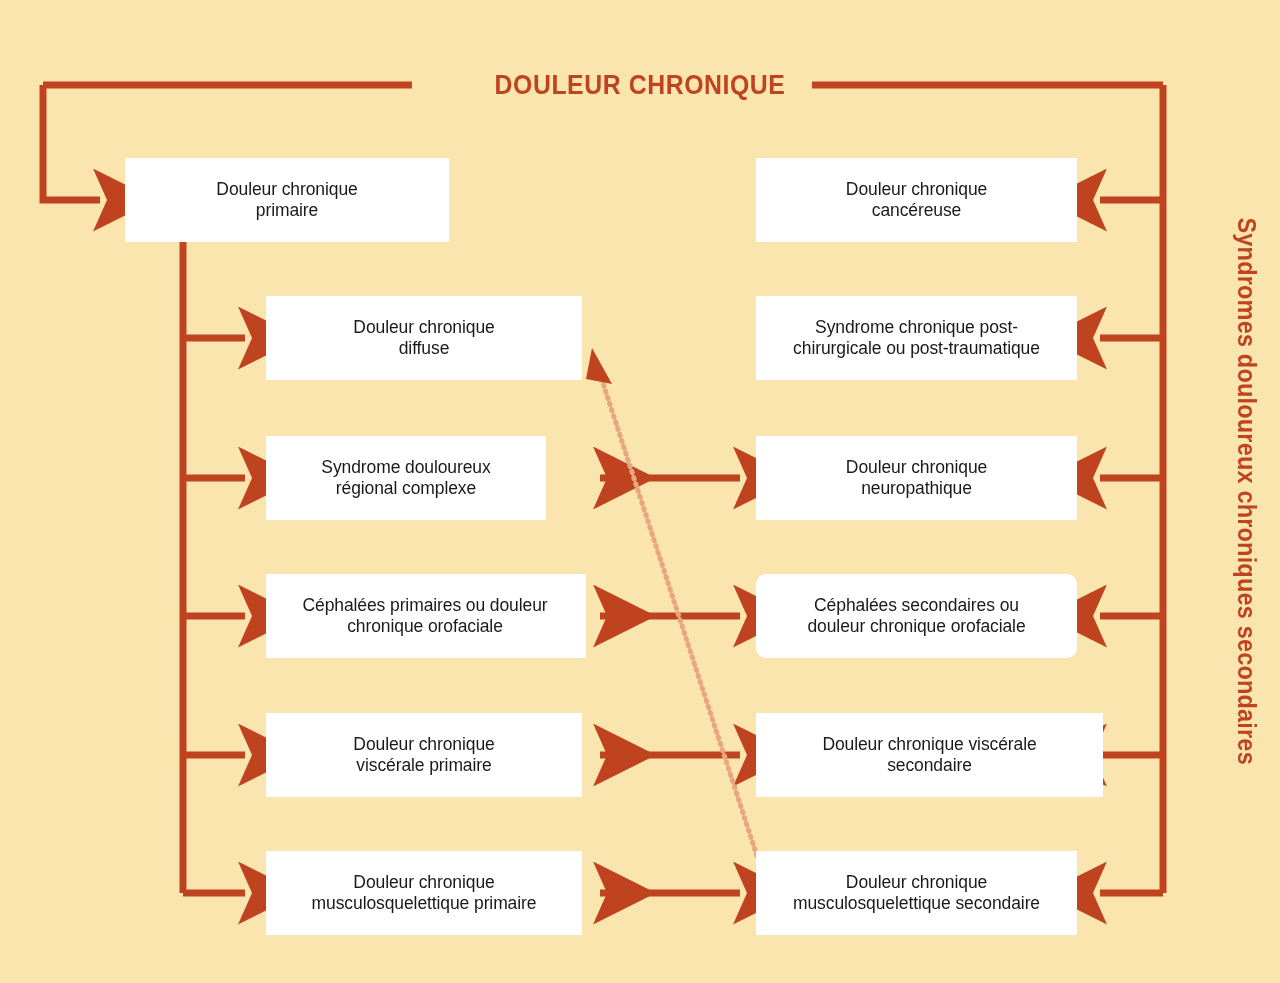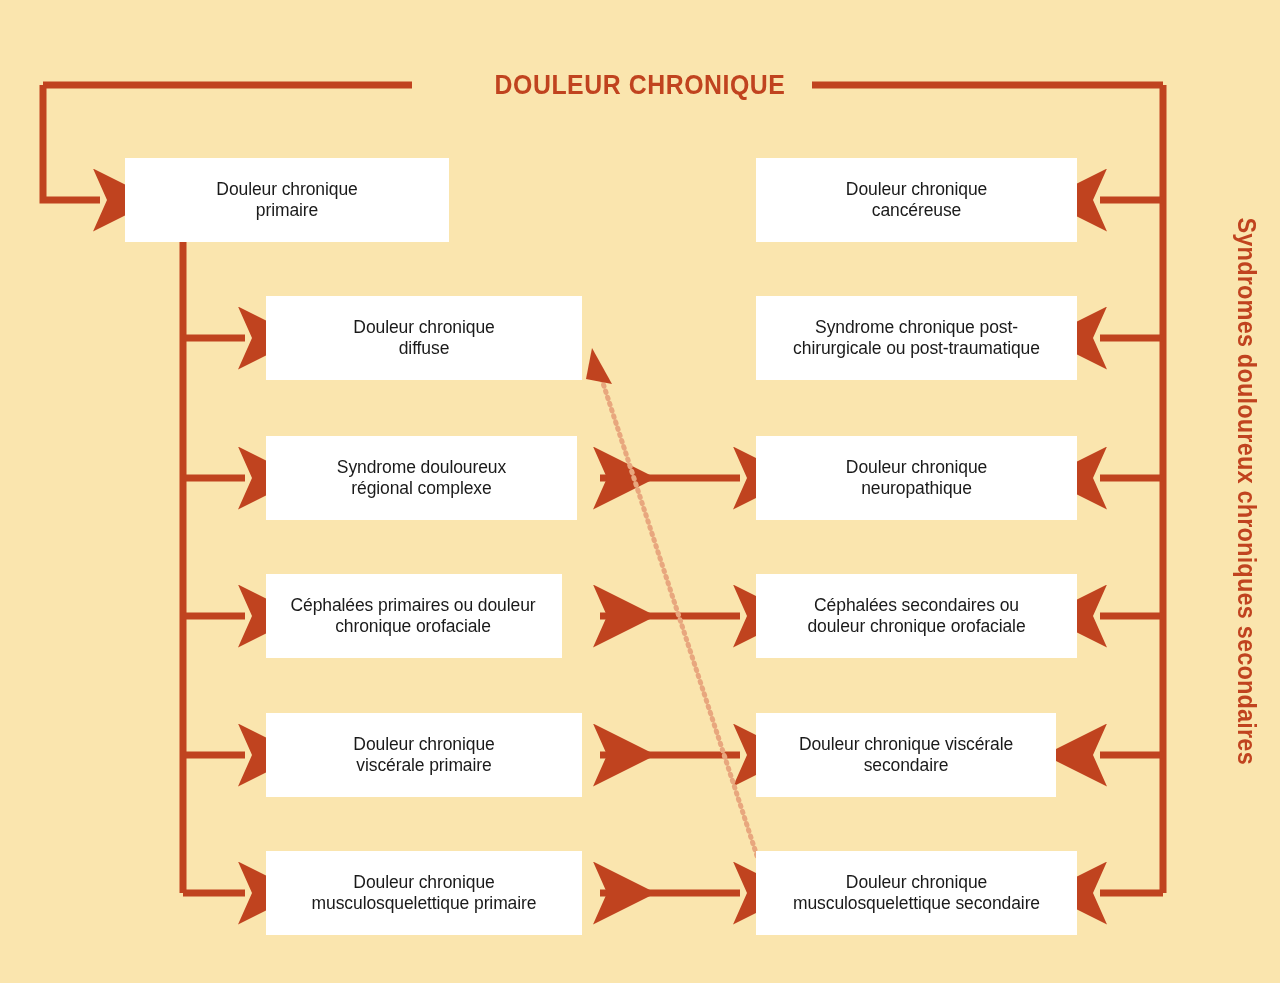--- a/index.html
+++ b/index.html
@@ -126,26 +126,26 @@
   <div class="node-box" style="left:125px;top:158px;width:324px;height:84px;">
     <div class="node-label">Douleur chronique
 primaire</div>
   </div>
 
   <div class="node-box" style="left:266px;top:296px;width:316px;height:84px;">
     <div class="node-label">Douleur chronique
 diffuse</div>
   </div>
 
-  <div class="node-box" style="left:266px;top:436px;width:311px;height:84px;">
+  <div class="node-box" style="left:266px;top:436px;width:280px;height:84px;">
     <div class="node-label">Syndrome douloureux
 régional complexe</div>
   </div>
 
-  <div class="node-box" style="left:266px;top:574px;width:296px;height:84px;padding-left:6px;">
+  <div class="node-box" style="left:266px;top:574px;width:320px;height:84px;padding-left:6px;">
     <div class="node-label">Céphalées primaires ou douleur
 chronique orofaciale</div>
   </div>
 
   <div class="node-box" style="left:266px;top:713px;width:316px;height:84px;">
     <div class="node-label">Douleur chronique
 viscérale primaire</div>
   </div>
 
   <div class="node-box" style="left:266px;top:851px;width:316px;height:84px;">
@@ -161,26 +161,26 @@
   <div class="node-box" style="left:756px;top:296px;width:321px;height:84px;">
     <div class="node-label">Syndrome chronique post-
 chirurgicale ou post-traumatique</div>
   </div>
 
   <div class="node-box" style="left:756px;top:436px;width:321px;height:84px;">
     <div class="node-label">Douleur chronique
 neuropathique</div>
   </div>
 
-  <div class="node-box" style="left:756px;top:574px;width:321px;height:84px;">
+  <div class="node-box" style="left:756px;top:574px;width:321px;height:84px;border-radius:10px;">
     <div class="node-label">Céphalées secondaires ou
 douleur chronique orofaciale</div>
   </div>
 
-  <div class="node-box" style="left:756px;top:713px;width:300px;height:84px;">
+  <div class="node-box" style="left:756px;top:713px;width:347px;height:84px;">
     <div class="node-label">Douleur chronique viscérale
 secondaire</div>
   </div>
 
   <div class="node-box" style="left:756px;top:851px;width:321px;height:84px;">
     <div class="node-label">Douleur chronique
 musculosquelettique secondaire</div>
   </div>
 
 </div>

